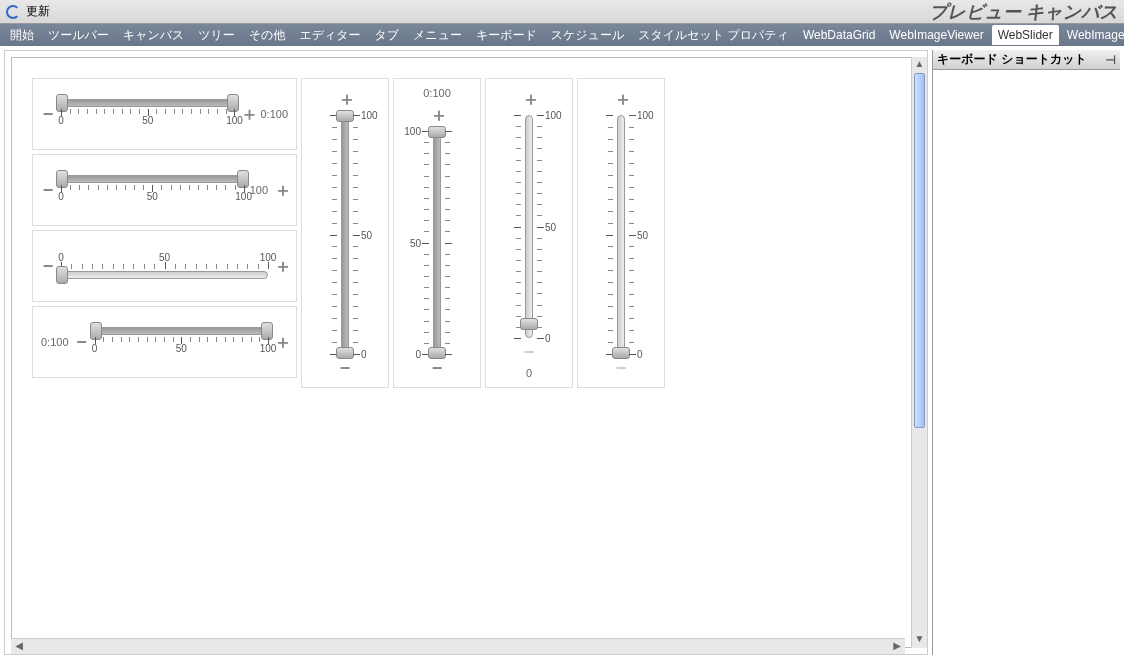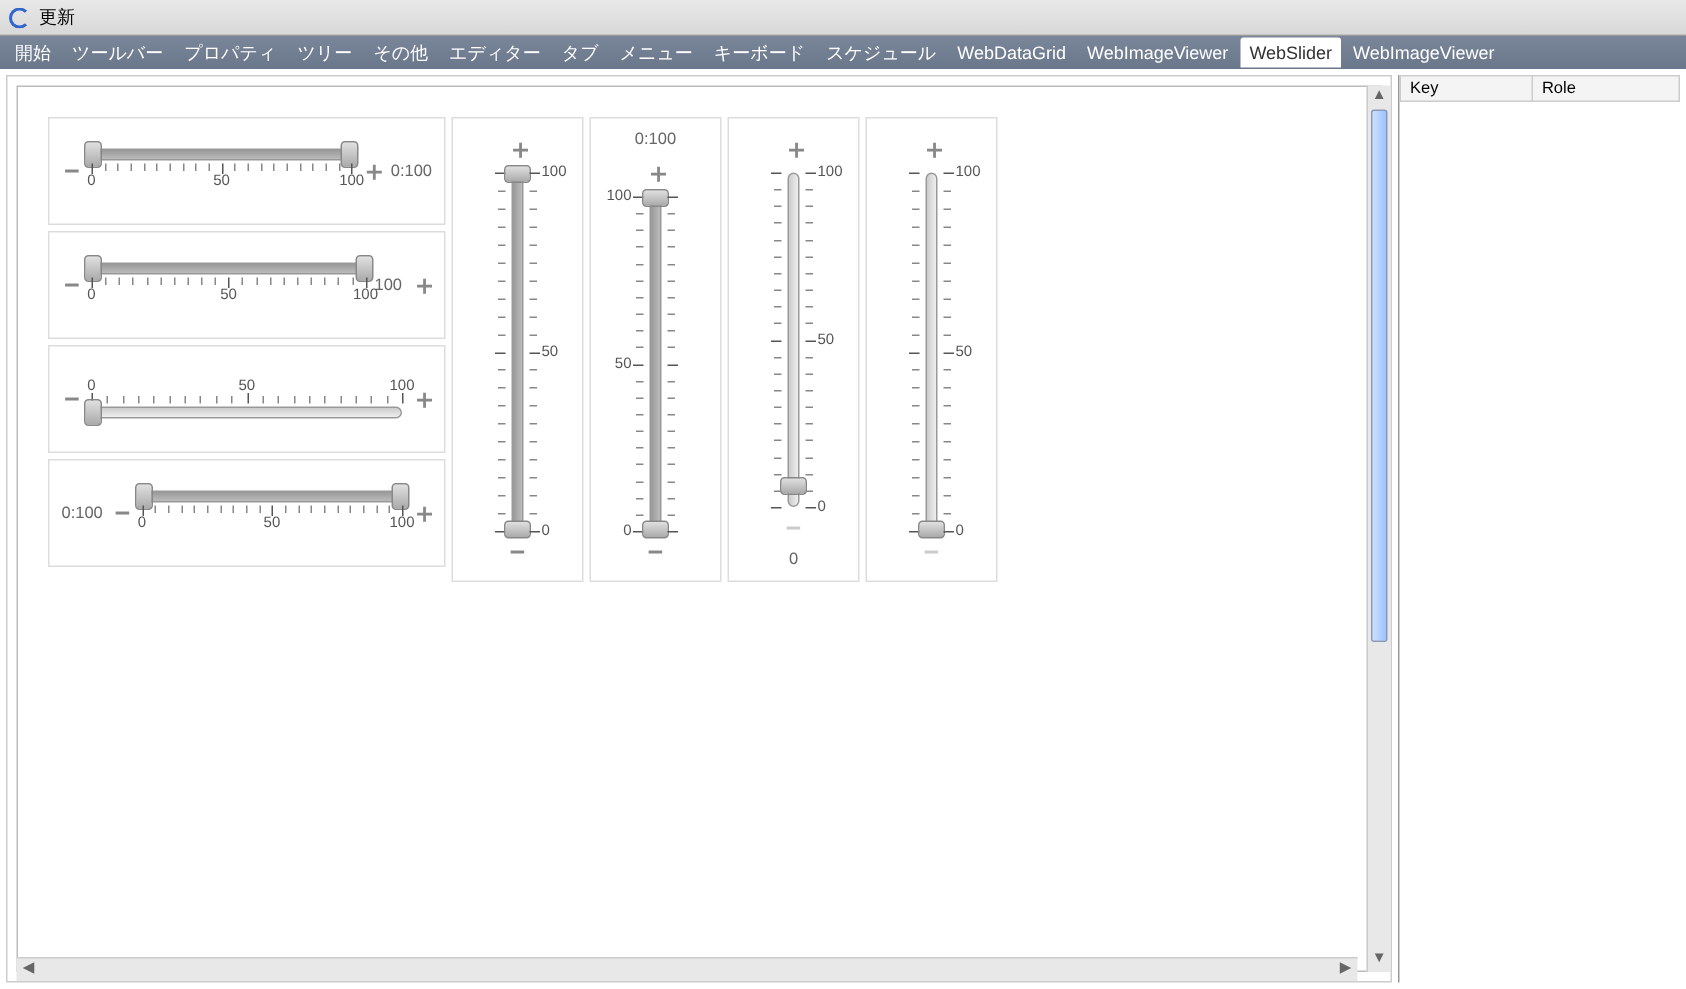--- a/index.html
+++ b/index.html
@@ -292,33 +292,35 @@
   padding: 2px 6px;
   font-size: 11px;
 }
 </style>
 </head>
 <body>
 
 <div class="title-bar">
   <span class="icon"></span>
   <span>更新</span>
+  <span class="title-right">プレビュー キャンバス</span>
 </div>
 
 <div class="tab-bar">
   <span class="tab">開始</span>
   <span class="tab">ツールバー</span>
-  <span class="tab">プロパティ</span>
+  <span class="tab">キャンバス</span>
   <span class="tab">ツリー</span>
   <span class="tab">その他</span>
   <span class="tab">エディター</span>
   <span class="tab">タブ</span>
   <span class="tab">メニュー</span>
   <span class="tab">キーボード</span>
   <span class="tab">スケジュール</span>
+  <span class="tab">スタイルセット プロパティ</span>
   <span class="tab">WebDataGrid</span>
   <span class="tab">WebImageViewer</span>
   <span class="tab active">WebSlider</span>
   <span class="tab">WebImageViewer</span>
 
 </div>
 
 <div class="main-area">
   <div class="canvas-panel">
     <div class="canvas-inner">
@@ -731,22 +733,18 @@
       <div class="thumb"></div>
       <div class="arrow down">▼</div>
     </div>
     <div class="scrollbar-h">
       <div class="arrow left">◀</div>
       <div class="arrow right">▶</div>
     </div>
   </div>
 
   <div class="right-panel">
-    <table class="right-table">
-      <tbody>
-          <tr>
-        <th>Key</th>
-        <th>Role</th>
-      </tr>
-    </tbody>
-      </table>
+    <div class="right-header">
+      <span>キーボード ショートカット</span>
+      <span class="pin">⊣</span>
+    </div>
   </div>
 </div>
 
 </body></html>

